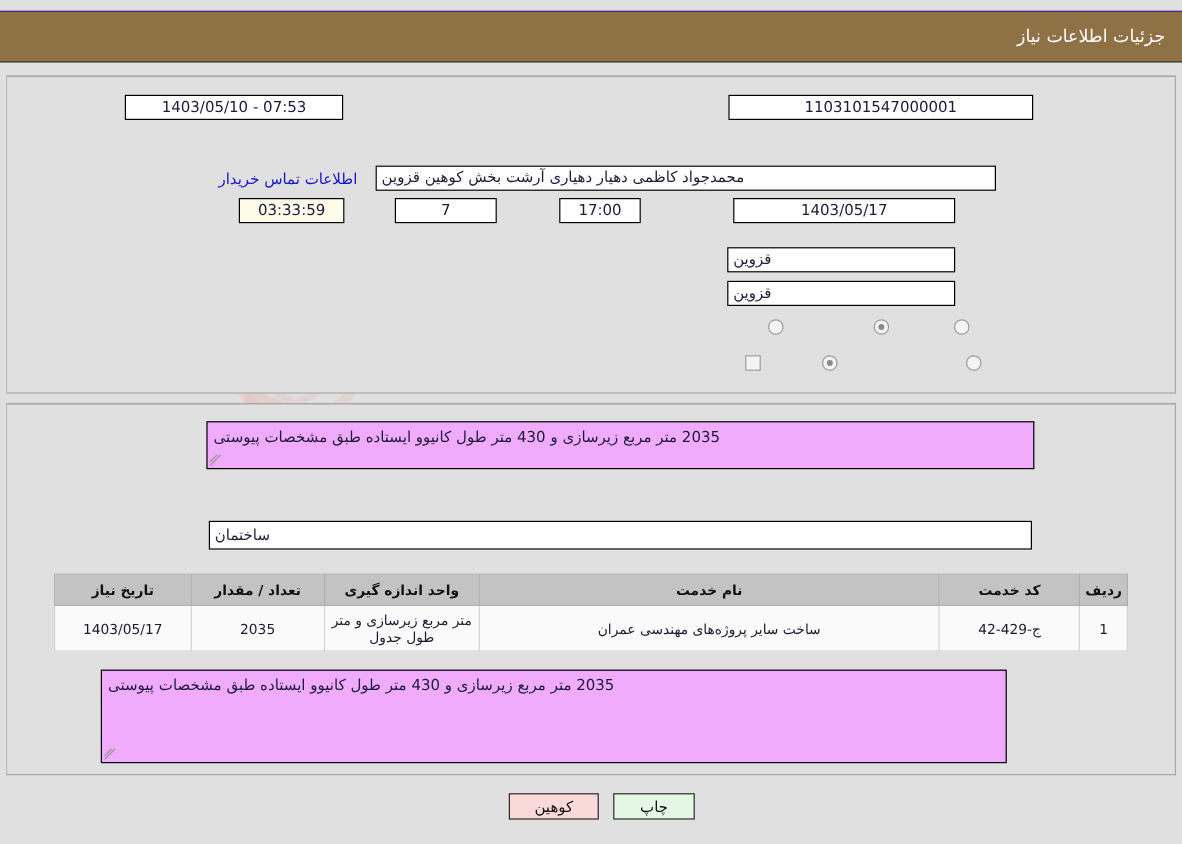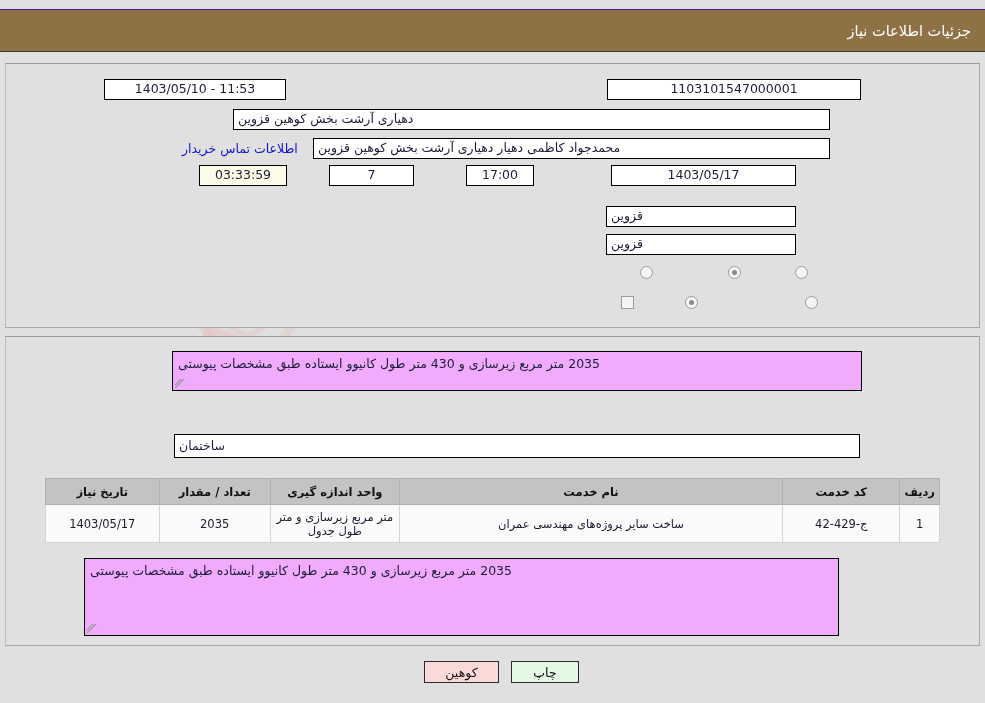--- a/index.html
+++ b/index.html
@@ -225,24 +225,23 @@
     </svg>
     <div class="wm-text"><span>AriaTender</span><span class="net">.net</span></div>
   </div>
 
   <div class="panel" id="panel-top"></div>
 
   <div class="lbl" style="left:869px; top:82px; width:106px;">شماره نیاز:</div>
   <div class="fld center" style="left:607px; top:79px; width:254px; height:21px; z-index:11;">1103101547000001</div>
 
   <div class="lbl" style="left:290px; top:82px; width:190px; text-align:right;">تاریخ و ساعت اعلان عمومی:</div>
-  <div class="fld center" style="left:104px; top:79px; width:182px; height:21px; z-index:11;">11:53 - 1403/05/10</div>
+  <div class="fld center" style="left:104px; top:79px; width:182px; height:21px; z-index:11;">07:53 - 1403/05/10</div>
 
   <div class="lbl" style="left:841px; top:112px; width:134px;">نام دستگاه خریدار:</div>
-  <div class="fld right" style="left:233px; top:109px; width:597px; height:21px; z-index:11;">دهیاری آرشت بخش کوهین قزوین</div>
 
   <div class="lbl" style="left:836px; top:141px; width:139px;">ایجاد کننده درخواست:</div>
   <div class="fld right" style="left:313px; top:138px; width:517px; height:21px; z-index:11;">محمدجواد کاظمی دهیار دهیاری آرشت بخش کوهین قزوین</div>
   <div class="link" style="left:182px; top:141px; z-index:11;">اطلاعات تماس خریدار</div>
 
   <div class="lbl" style="left:868px; top:163px; width:107px; white-space:normal; line-height:17px;">مهلت ارسال پاسخ: تا تاریخ:</div>
   <div class="fld center" style="left:611px; top:165px; width:185px; height:21px; z-index:11;">1403/05/17</div>
   <div class="lbl" style="left:546px; top:168px; width:52px;">ساعت</div>
   <div class="fld center" style="left:466px; top:165px; width:68px; height:21px; z-index:11;">17:00</div>
   <div class="fld center" style="left:329px; top:165px; width:85px; height:21px; z-index:11;">7</div>

